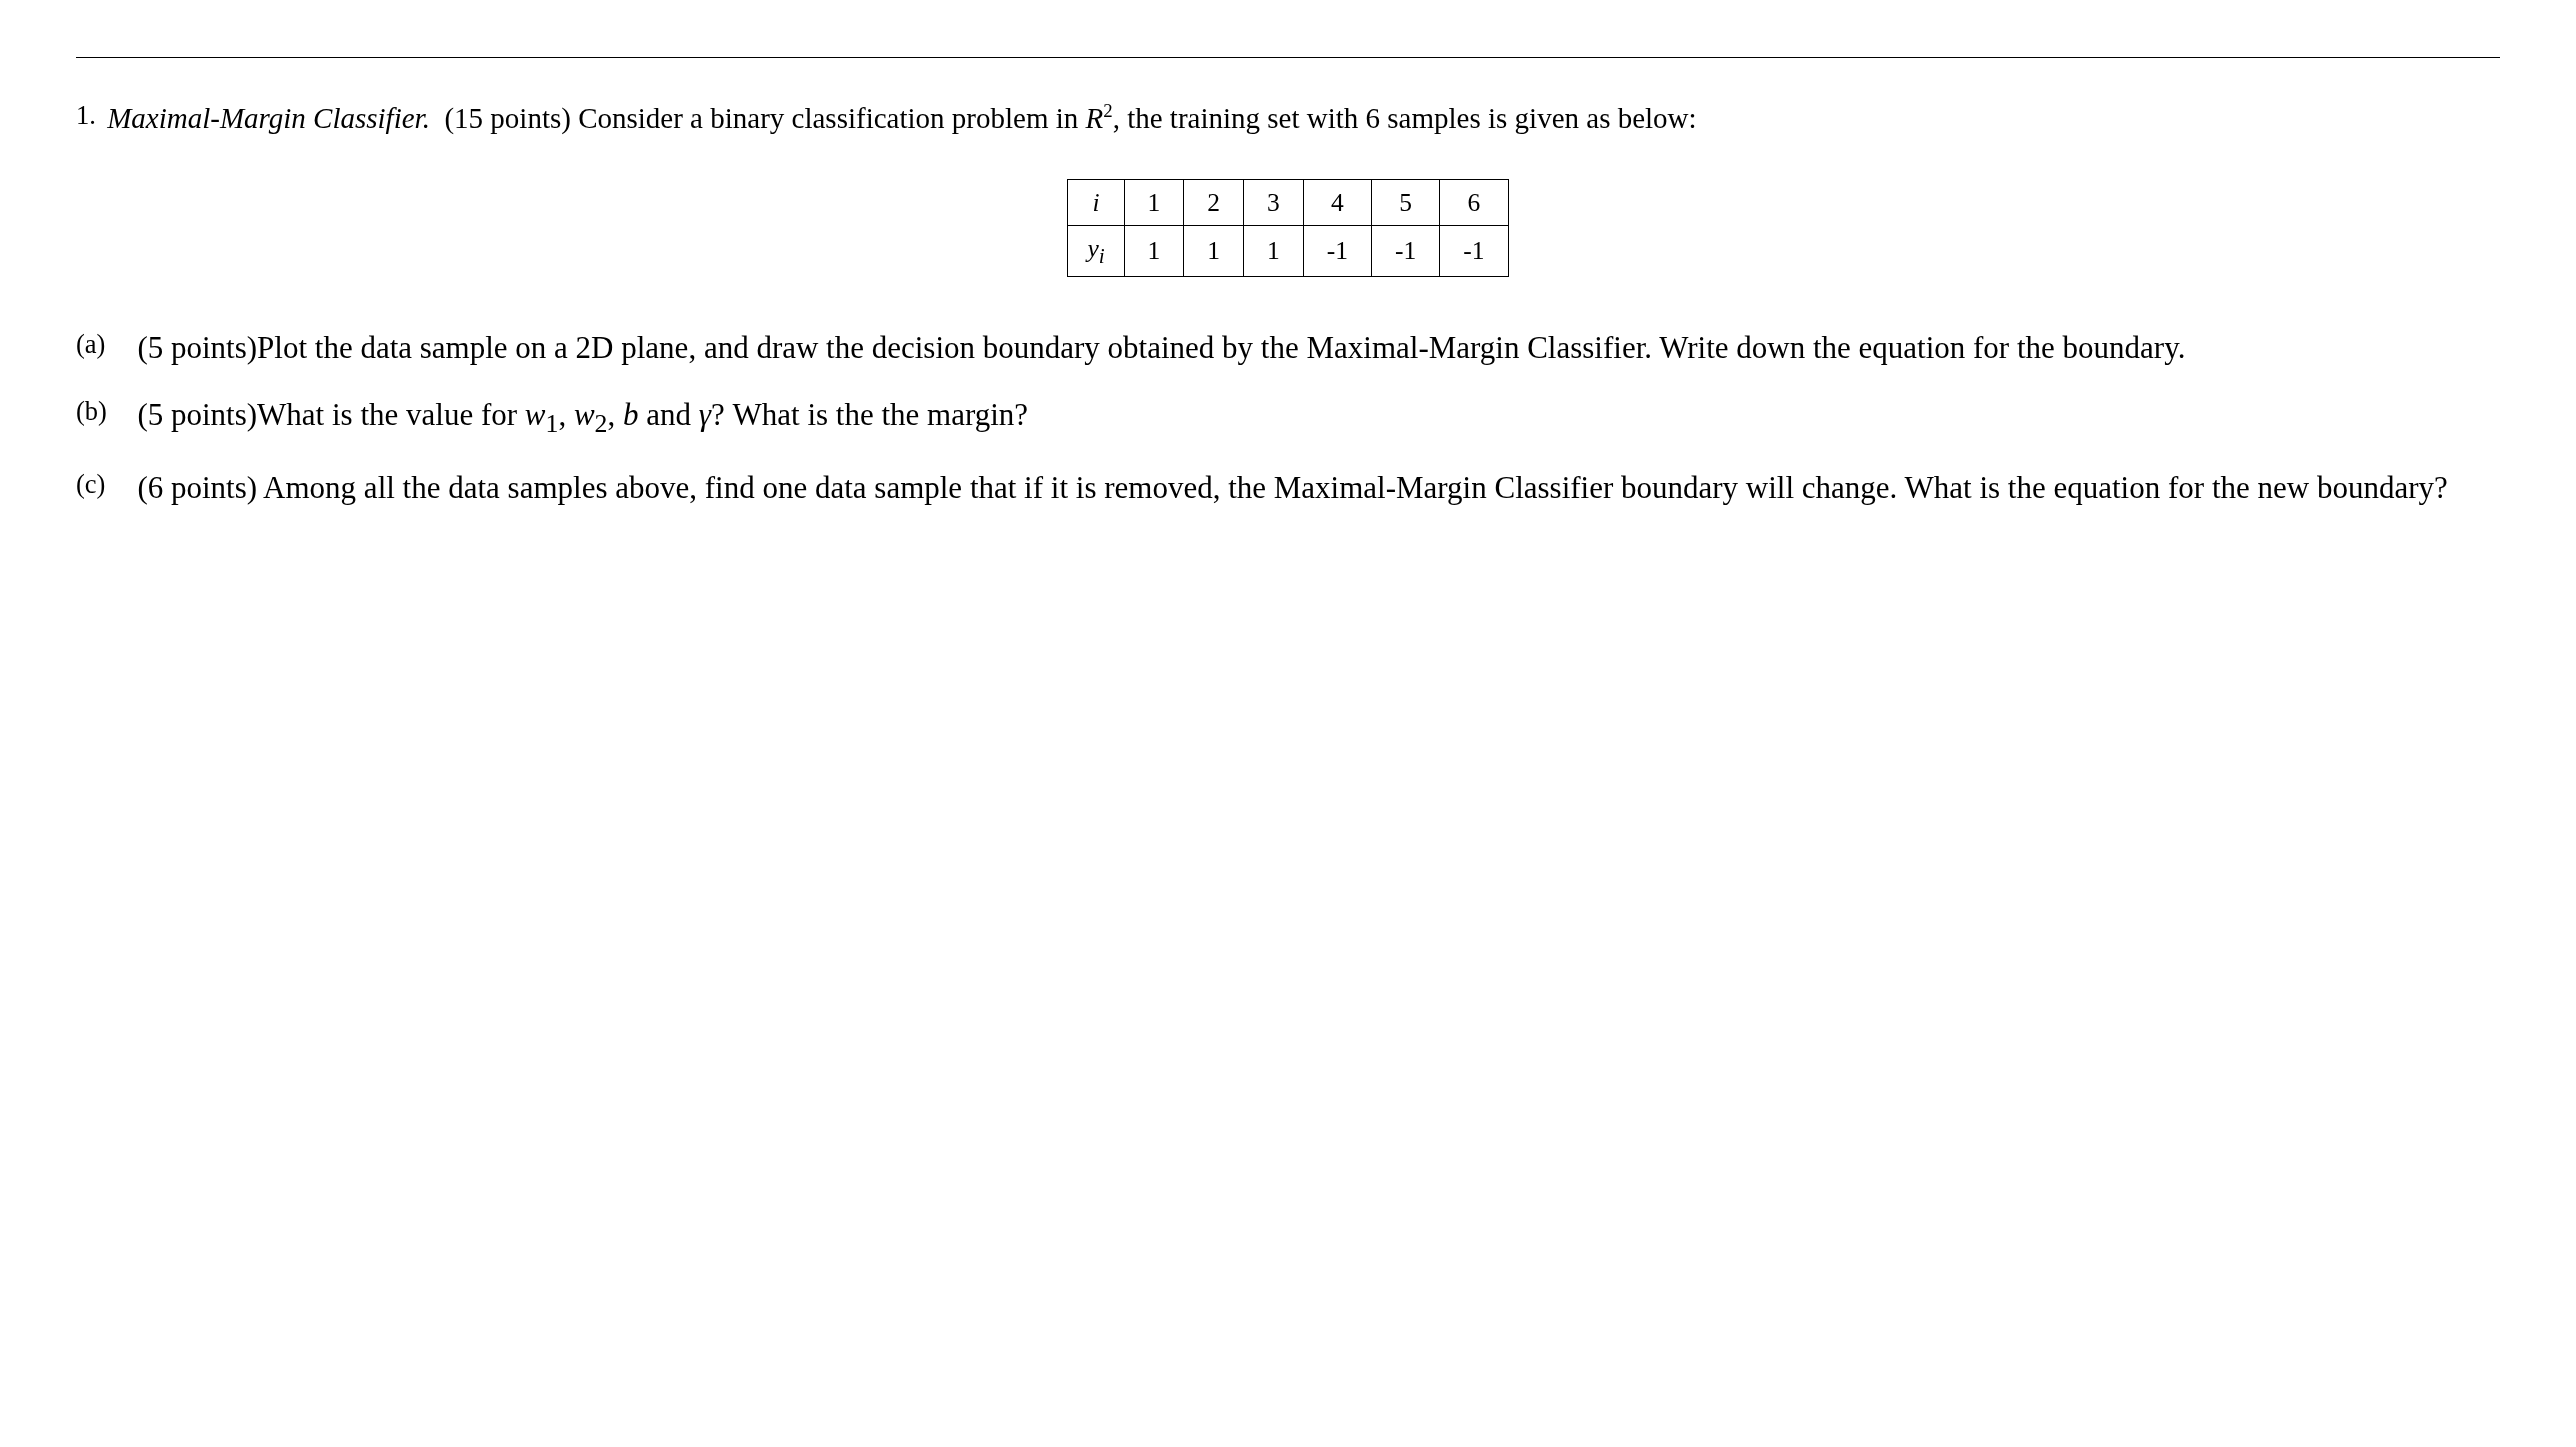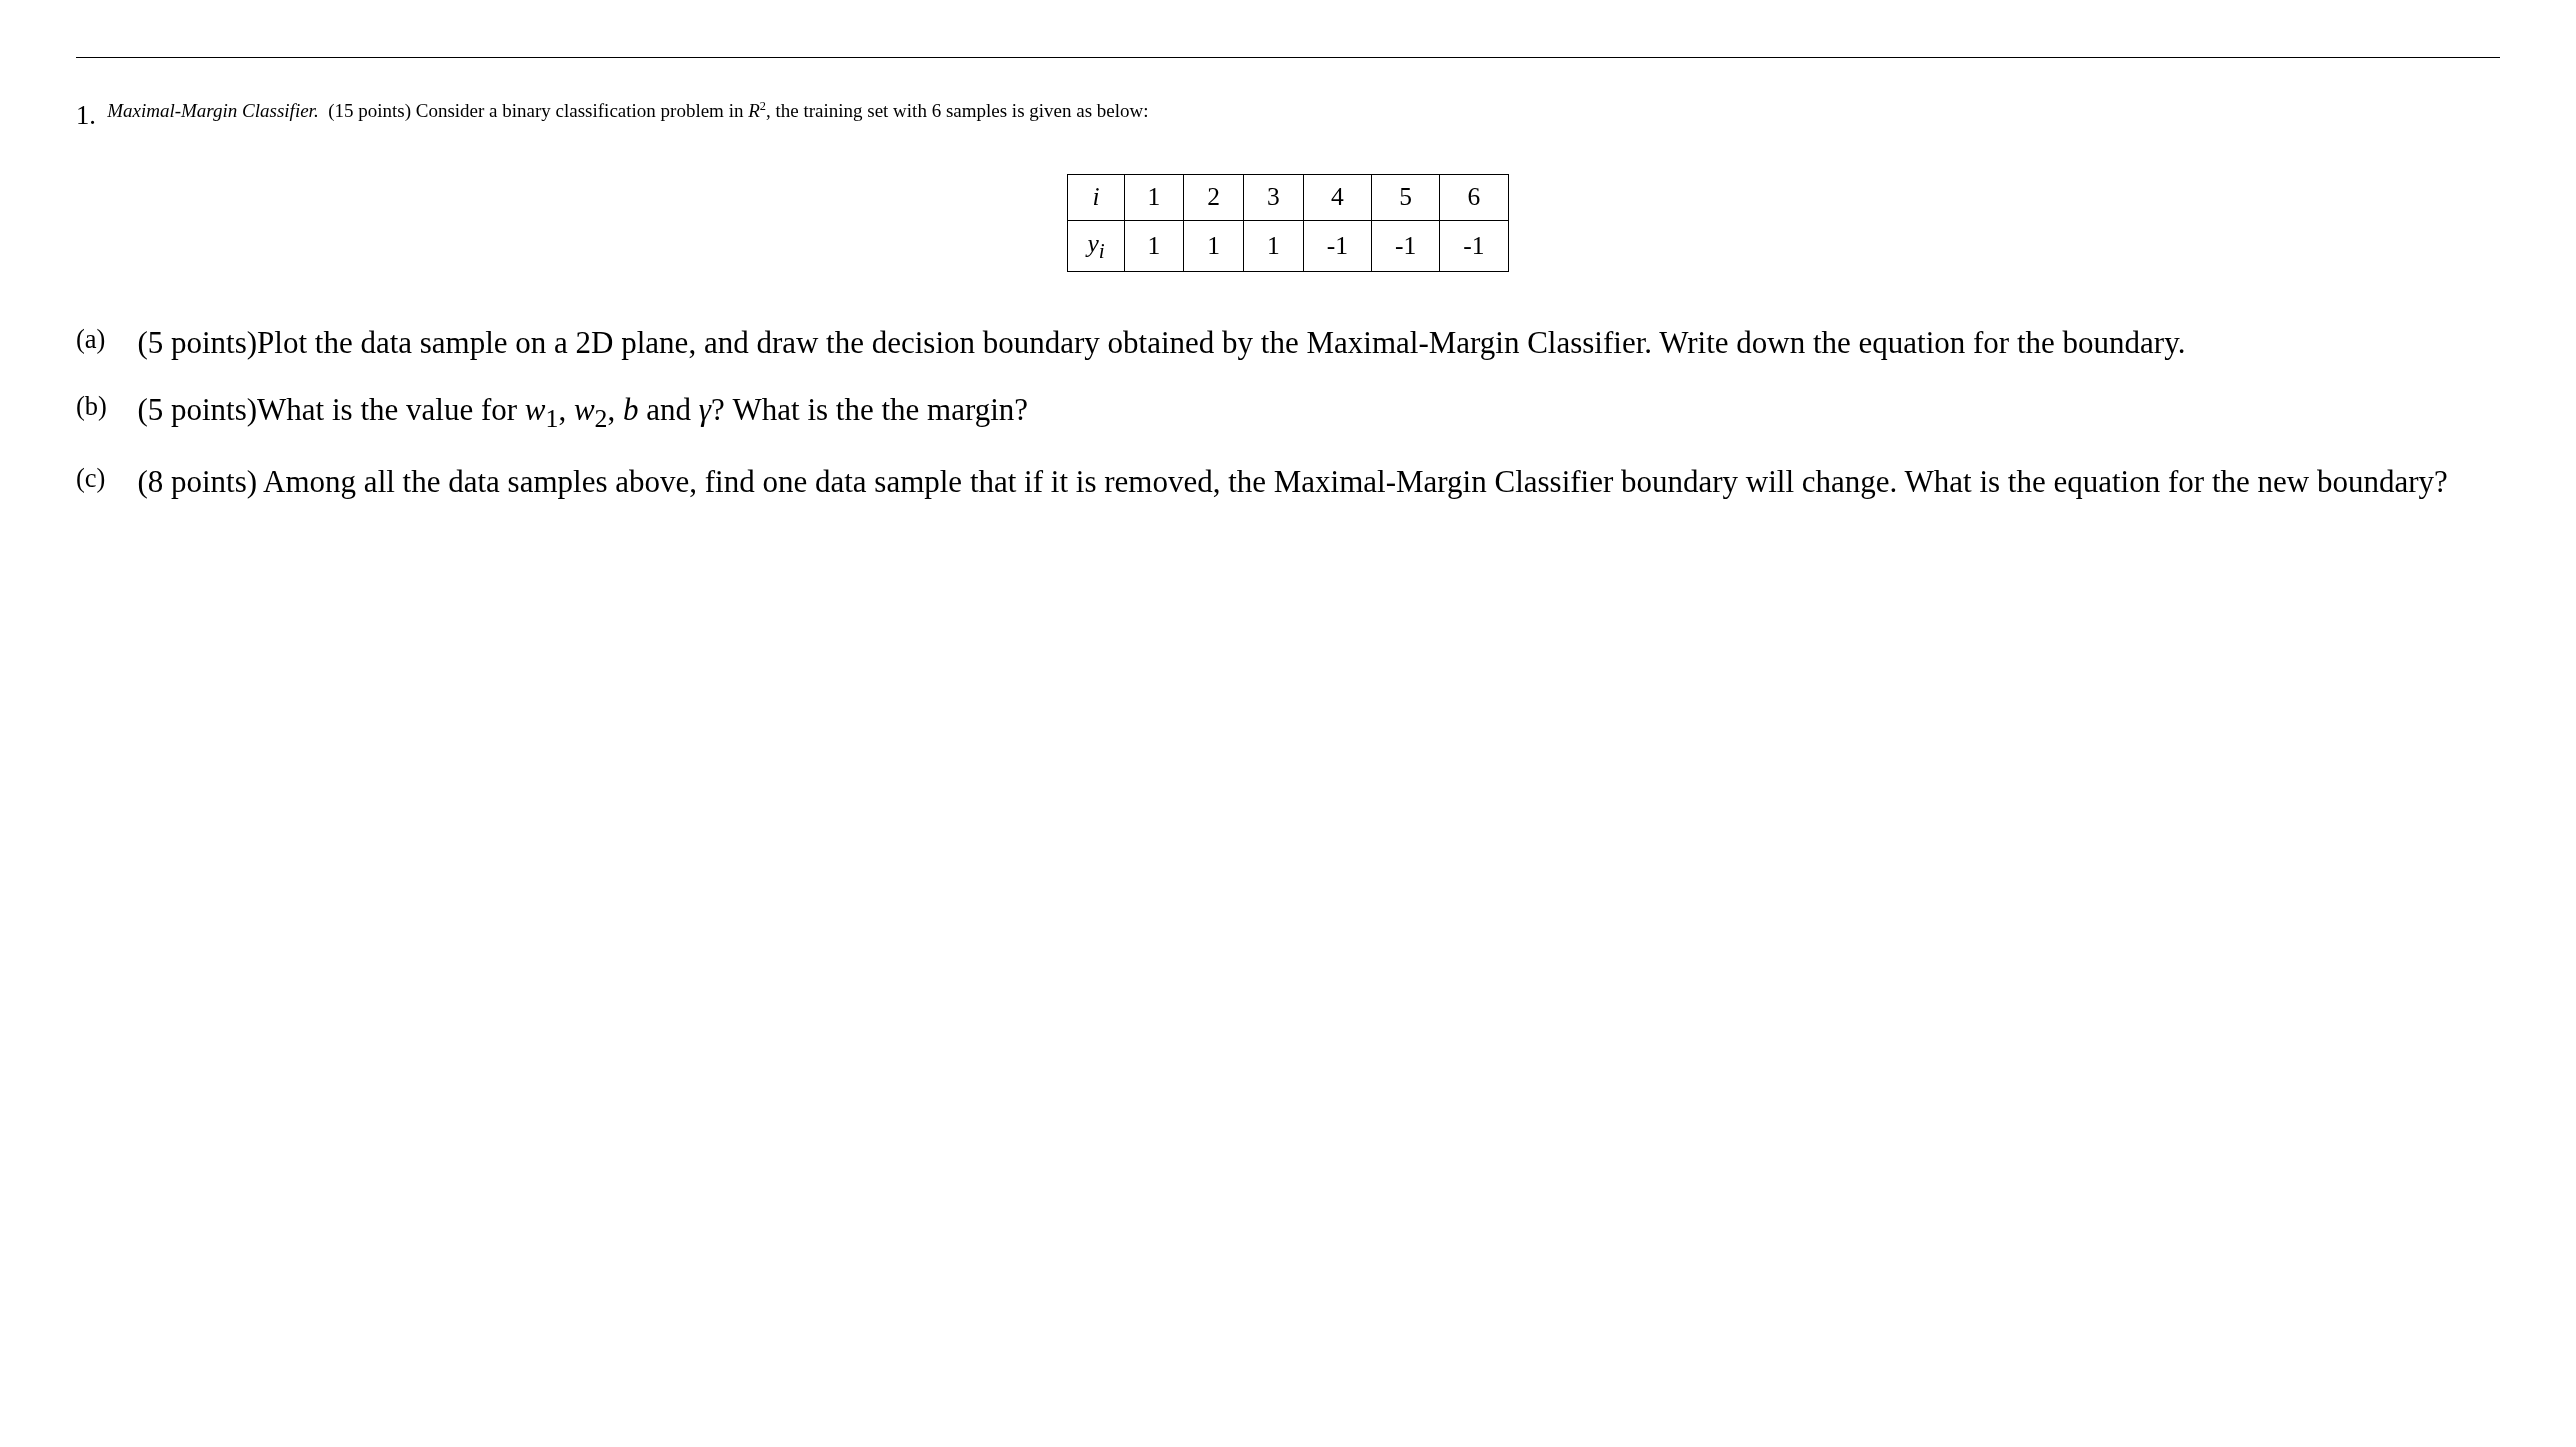--- a/index.html
+++ b/index.html
@@ -32,21 +32,21 @@
       line-height: 1.5;
     }
 
     .problem-number {
       font-size: 26.5px;
       margin-right: 11.3px;
       flex-shrink: 0;
     }
 
     .problem-text {
-      font-size: 19px;
+      font-size: 29px;
       line-height: 1.55;
     }
 
     .problem-title {
       font-style: italic;
       font-weight: normal;
     }
 
     sup {
       font-size: 0.65em;
@@ -159,19 +159,19 @@
     <div class="part">
       <span class="part-label">(b)</span>
       <div class="part-text">
         (5 points)What is the value for <i>w</i><sub>1</sub>, <i>w</i><sub>2</sub>, <i>b</i> and <i>γ</i>? What is the the margin?
       </div>
     </div>
 
     <div class="part">
       <span class="part-label">(c)</span>
       <div class="part-text part-c-text">
-        (8 points) Among all the data samples above, find one data sample that if it is removed, the Maximal-Margin Classifier boundary will change. What is the equation for the new boundary?
+        (6 points) Among all the data samples above, find one data sample that if it is removed, the Maximal-Margin Classifier boundary will change. What is the equation for the new boundary?
       </div>
     </div>
 
   </div>
 </div>
 
 
 </body></html>

